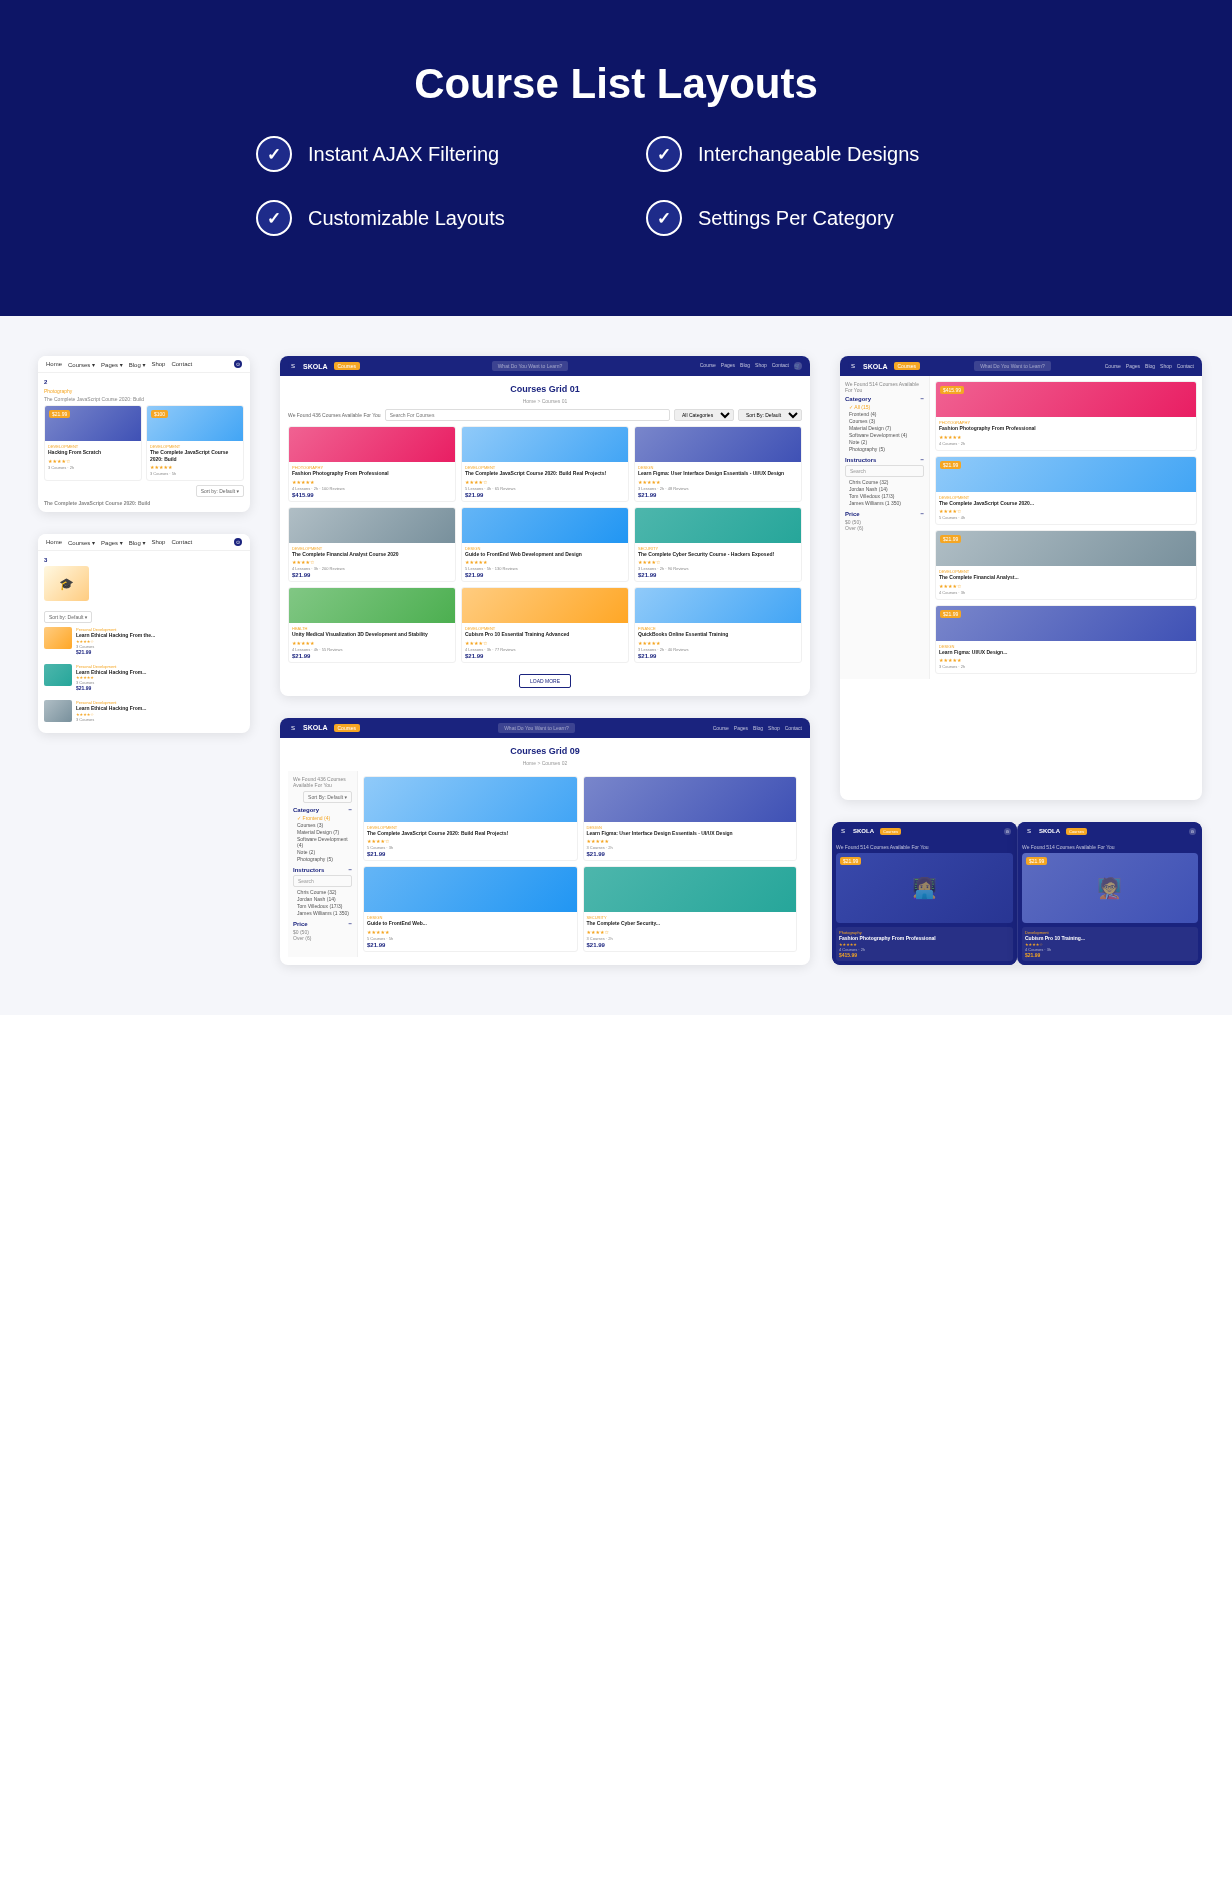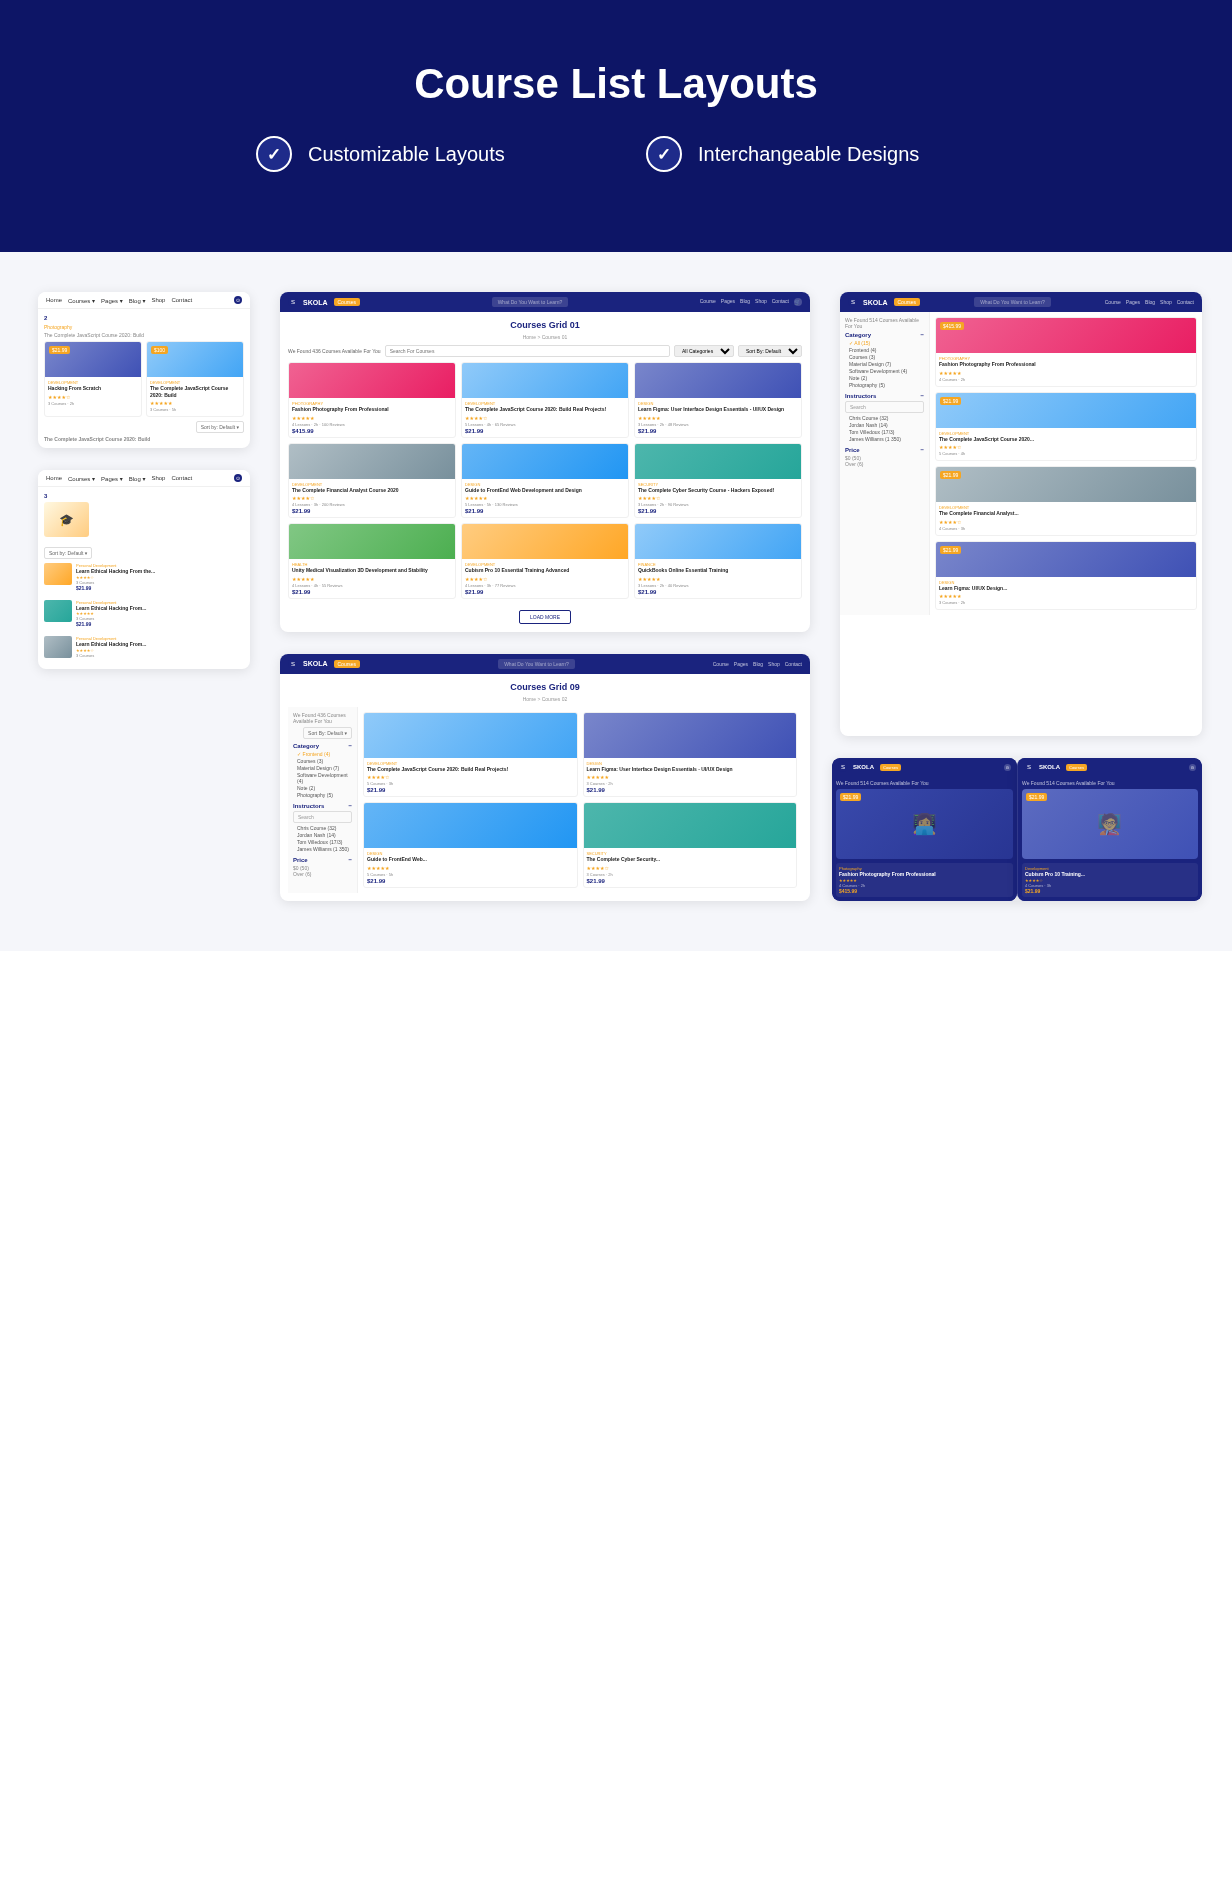--- a/index.html
+++ b/index.html
@@ -390,25 +390,33 @@
   </style>
 </head>
 <body>
 
 <section class="hero">
   <h1 class="hero-title">Course List Layouts</h1>
 
   <div class="features-grid">
     <div class="feature-item">
       <div class="check-icon"></div>
+      <span>Instant AJAX Filtering</span>
+    </div>
+    <div class="feature-item">
+      <div class="check-icon"></div>
+      <span>Interchangeable Designs</span>
+    </div>
+    <div class="feature-item">
+      <div class="check-icon"></div>
       <span>Customizable Layouts</span>
     </div>
     <div class="feature-item">
       <div class="check-icon"></div>
-      <span>Interchangeable Designs</span>
+      <span>Settings Per Category</span>
     </div>
   </div>
 </section>
 
 <section class="screenshots">
   <div class="screenshots-grid">
 
     <div class="left-col">
 
       <div class="small-screenshot screenshot-card">

